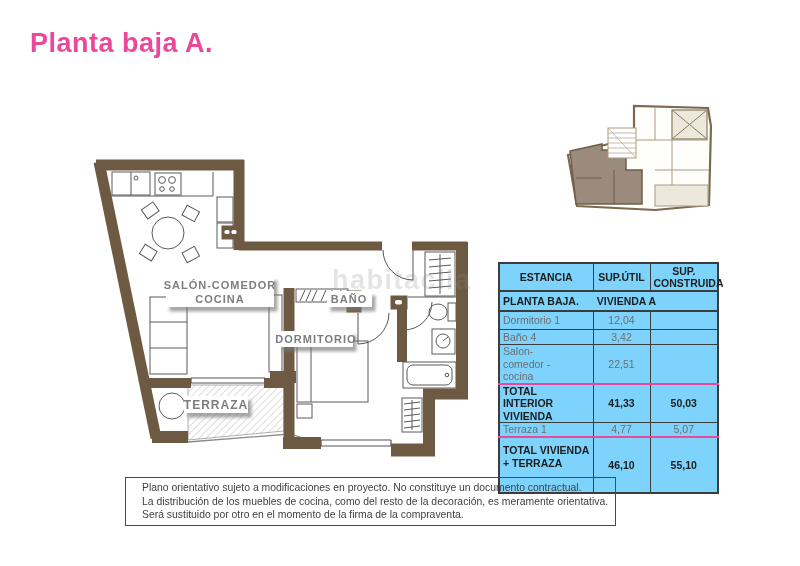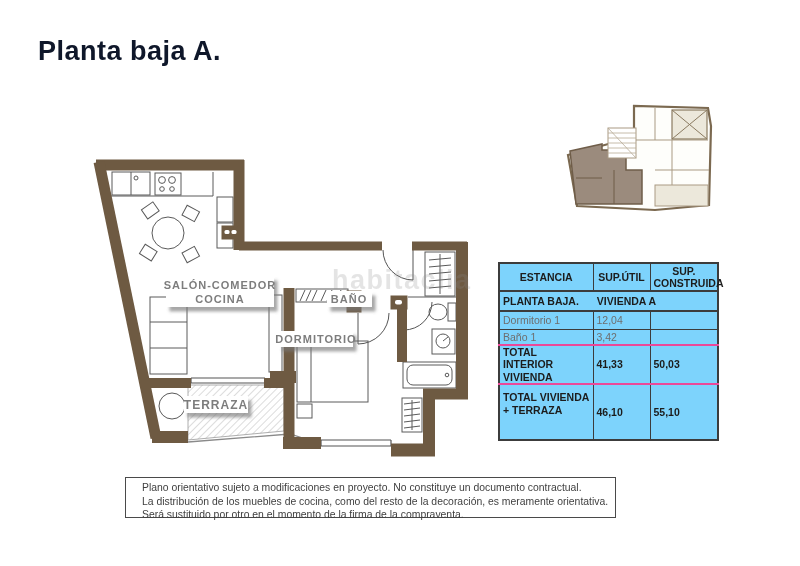--- a/index.html
+++ b/index.html
@@ -1,56 +1,56 @@
 <!DOCTYPE html>
 <html><head>
 <meta charset="utf-8">
 <style>
   html,body{margin:0;padding:0;}
   body{
     width:800px;height:566px;position:relative;background:#ffffff;
     font-family:"Liberation Sans", sans-serif;overflow:hidden;
   }
   #page-title{
-    position:absolute;left:22px;top:20px;margin:16px;
-    font-size:27px;font-weight:700;color:#0f172a;letter-spacing:.5px;text-align:center;
+    position:absolute;left:22px;top:20px;margin:8px;
+    font-size:27px;font-weight:700;color:#ec4899;letter-spacing:.5px;text-align:center;
   }
   #plan-svg{position:absolute;left:0;top:0;}
   
   #areas-table{
     position:absolute;left:498px;top:262px;width:219px;
     border-collapse:collapse;table-layout:fixed;
     font-size:10.5px;color:#1c1c1c;background:#7dd3fc;
   }
   #areas-table td,#areas-table th{
     border:1px solid #3c3c3c;padding:0 3px;vertical-align:middle;
     white-space:pre-line;line-height:1.18;
   }
   #areas-table{border:2px solid #3c3c3c;}
   #areas-table col.c1{width:94px}
   #areas-table col.c2{width:57px}
   #areas-table col.c3{width:68px}
   #areas-table th{font-weight:700;text-align:center;height:26px;border-bottom:2px solid #3c3c3c;}
-  #areas-table td.num{text-align:left;}
+  #areas-table td.num{text-align:center;}
   #areas-table tr.sec td{font-weight:700;height:18px;border-bottom:2px solid #3c3c3c;}
   #areas-table tr.plain td{color:#6e6e6e;margin-left:48px;}
   #areas-table tr.total td{font-weight:700;border-top:2px solid #ec4899;}
   #areas-table tr.r-dorm td{height:17px}
   #areas-table tr.r-bano td{height:14px}
   #areas-table tr.r-salon td{height:38px}
   #areas-table tr.r-tot1 td{height:22px}
   #areas-table tr.r-terr td{height:13px}
   #areas-table tr.r-tot2 td{height:48px}
   #areas-table tr.r-tot2 td.name{vertical-align:top;padding-top:6px;}
   #areas-table .gap{display:inline-block;width:18px;}
   
   #disclaimer{
     position:absolute;left:125px;top:477px;width:469px;height:33px;
     border:1.5px solid #4a4a4a;color:#3f3f3f;font-size:10.4px;line-height:1.32;
-    padding:3px 4px 3px 16px;
+    padding:3px 4px 11px 16px;
   }
 </style>
 </head>
 <body>
 
 <h1 id="page-title">Planta baja A.</h1>
 
 <svg id="plan-svg" width="800" height="566" viewBox="0 0 800 566">
   <defs>
     <pattern id="hatch" width="5" height="5" patternUnits="userSpaceOnUse" patternTransform="rotate(45)">
@@ -277,30 +277,42 @@
   <tbody>
     <tr class="sec">
       <td colspan="3"><span>PLANTA BAJA.</span><span class="gap"></span><span>VIVIENDA A</span></td>
     </tr>
     <tr class="plain r-dorm">
       <td class="name">Dormitorio 1</td>
       <td class="num">12,04</td>
       <td class="num"></td>
     </tr>
     <tr class="plain r-bano">
-      <td class="name">Baño 1</td>
+      <td class="name">Baño 4</td>
       <td class="num">3,42</td>
+      <td class="num"></td>
+    </tr>
+    <tr class="plain r-salon">
+      <td class="name">Salon-
+comedor -
+cocina</td>
+      <td class="num">22,51</td>
       <td class="num"></td>
     </tr>
     <tr class="total r-tot1">
       <td class="name">TOTAL INTERIOR
 VIVIENDA</td>
       <td class="num">41,33</td>
       <td class="num">50,03</td>
     </tr>
+    <tr class="plain r-terr">
+      <td class="name">Terraza 1</td>
+      <td class="num">4,77</td>
+      <td class="num">5,07</td>
+    </tr>
     <tr class="total r-tot2">
       <td class="name">TOTAL VIVIENDA
 + TERRAZA</td>
       <td class="num">46,10</td>
       <td class="num">55,10</td>
     </tr>
   </tbody>
 </table>
 
 <div id="disclaimer">

